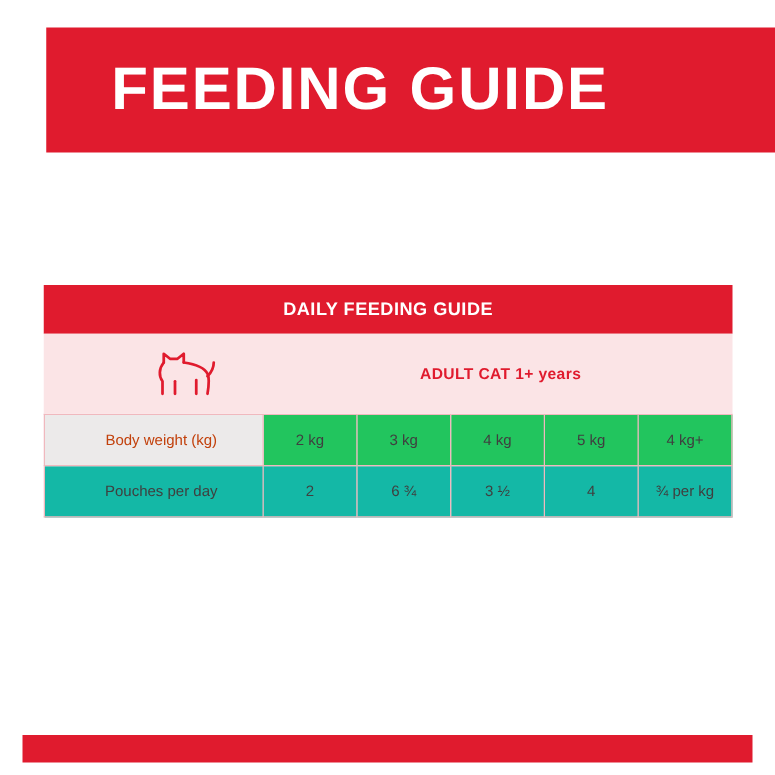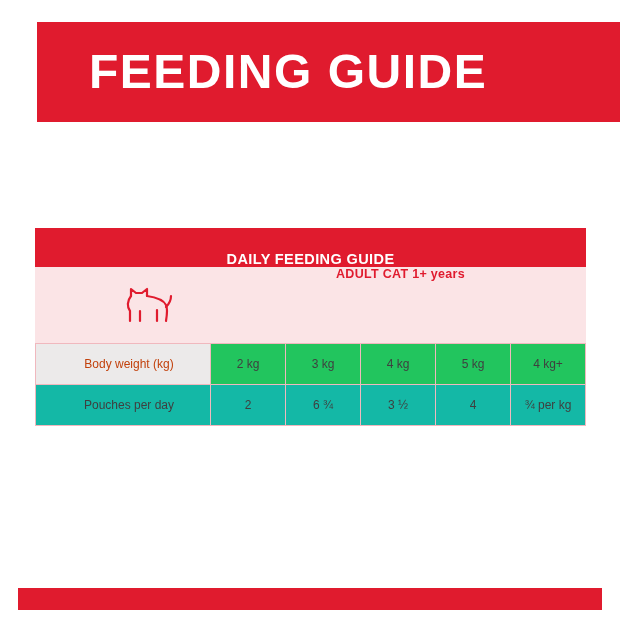--- a/index.html
+++ b/index.html
@@ -40,35 +40,36 @@
   .guide-wrap {
     position: absolute;
     left: 35px;
     top: 228px;
     width: 551px;
   }
   .guide-header {
     background: #e01b2e;
     height: 39px;
     display: flex;
-    align-items: flex-end;
+    align-items: center;
     justify-content: center;
   }
   .guide-header-title {
     color: #ffffff;
     font-size: 14.5px;
     font-weight: bold;
     letter-spacing: 0.4px;
   }
 
   
   .species-row {
     background: #fbe4e6;
-    height: 76px;
+    height: 64px;
     display: flex;
+    align-items: center;
     position: relative;
     padding-left: 32px;
   }
   .species-icon {
     width: 160px;
     display: flex;
     align-items: center;
     justify-content: center;
   }
   .species-label {

